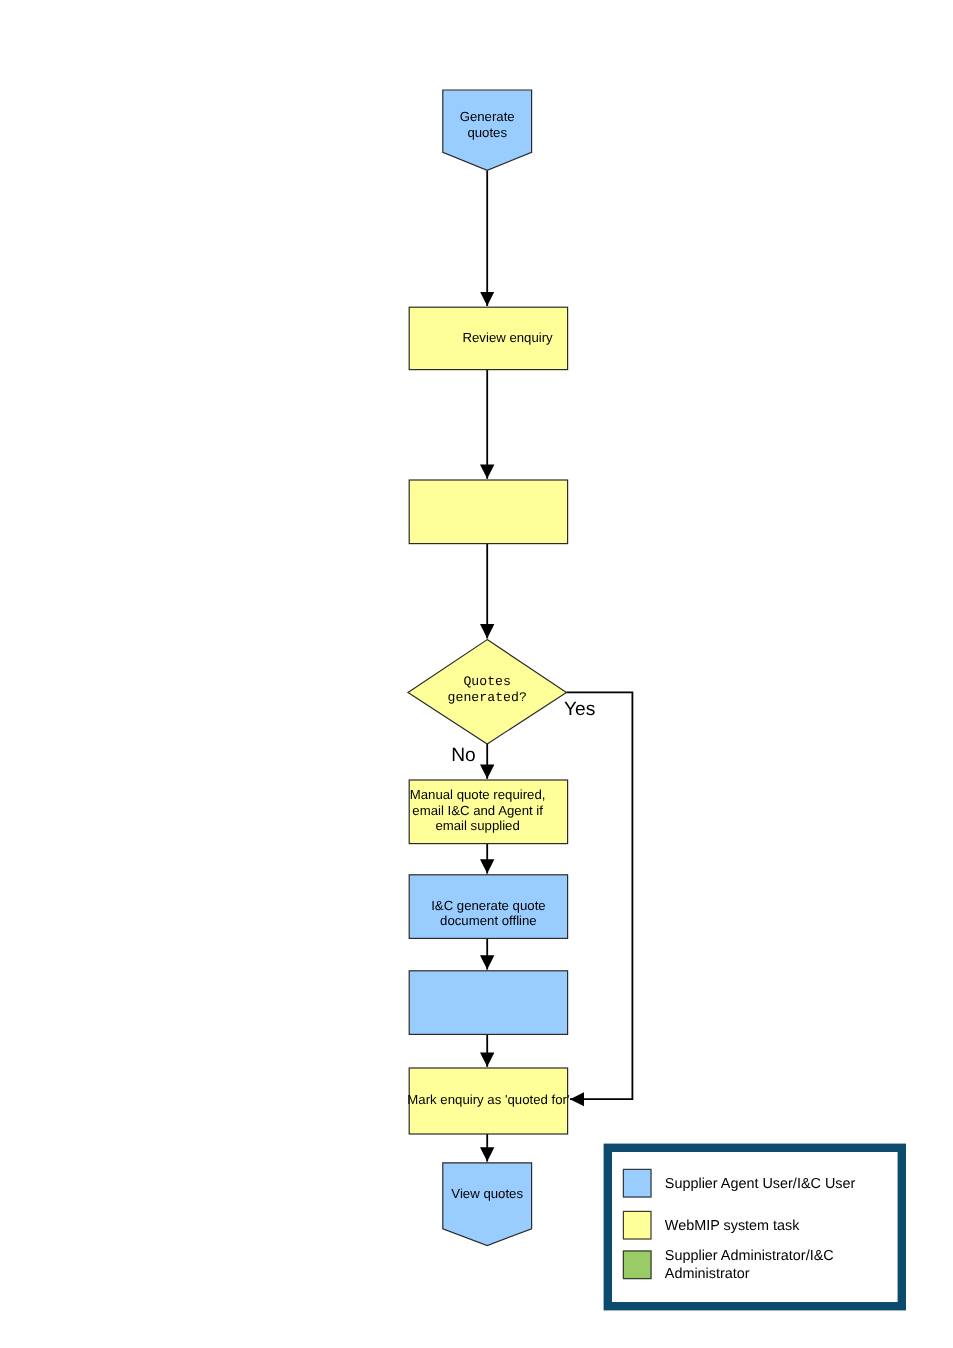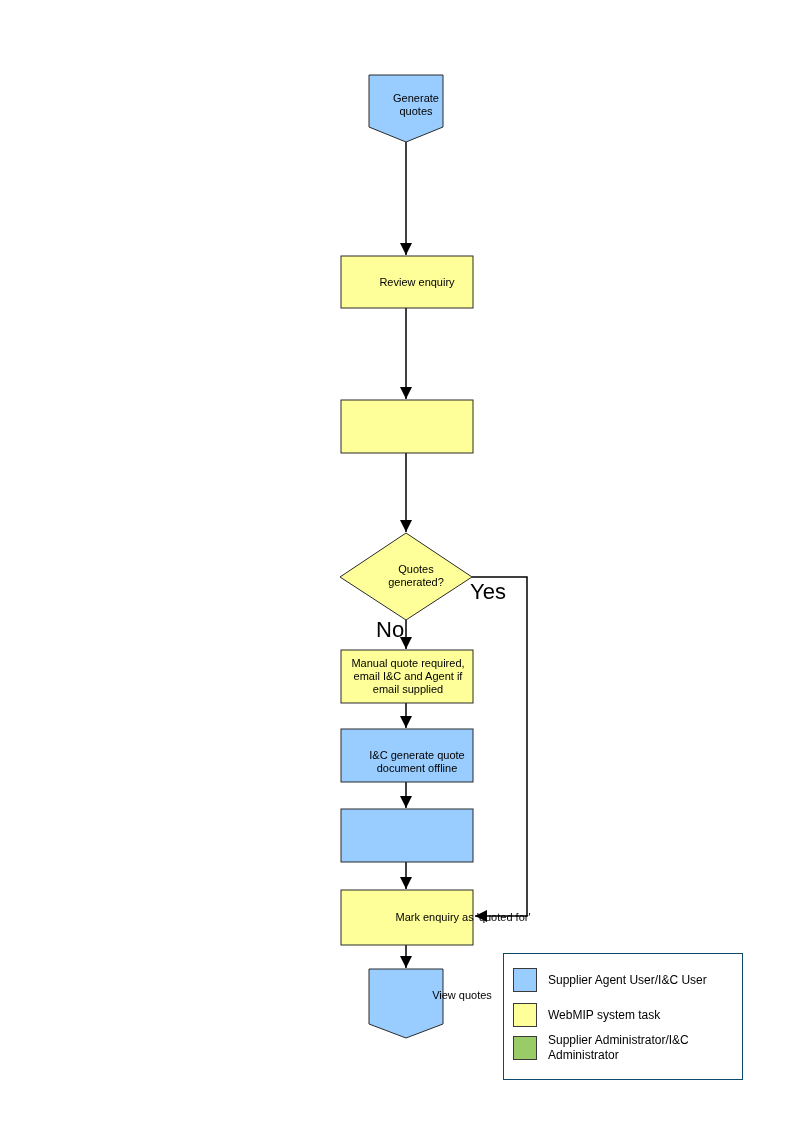--- a/index.html
+++ b/index.html
@@ -3,30 +3,30 @@
 <meta charset="utf-8">
 <style>
   html,body{margin:0;padding:0;background:#ffffff;}
   .canvas{
     position:relative;width:794px;height:1123px;background:#ffffff;
     font-family:"Liberation Sans",sans-serif;overflow:hidden;
   }
   .layer{position:absolute;left:0;top:0;}
   .label{
     position:absolute;display:flex;align-items:center;justify-content:center;
-    text-align:center;font-size:11px;line-height:13px;color:#000;padding-left:10px;
+    text-align:center;font-size:11px;line-height:13px;color:#000;
   }
-  .label.nowrap{white-space:nowrap;margin-left:46px;}
+  .label.nowrap{white-space:nowrap;}
   .branch{
-    position:absolute;font-size:22px;line-height:26px;color:#000;
+    position:absolute;font-size:16px;line-height:26px;color:#000;
     font-family:"Liberation Sans",sans-serif;
   }
   .legend{
     position:absolute;left:503px;top:953px;width:238px;height:125px;
-    background:#ffffff;border:1px solid #0c4a6e;
+    background:#ffffff;border:7px solid #0c4a6e;
   }
   .legend-row{position:absolute;left:9px;display:flex;align-items:center;}
   .swatch{
     width:22px;height:22px;border:1px solid #3a3a3a;flex:0 0 auto;
     margin-right:11px;
   }
   .legend-label{font-size:12px;line-height:15px;color:#000;width:178px;}
 </style>
 </head>
 <body>
@@ -55,22 +55,22 @@
     <rect x="341" y="400" width="132" height="53" stroke-width="1" fill="#FFFF99" stroke="#2b2b2b"></rect>
     <polygon points="406,533 472,577 406,620 340,577" stroke-width="1" fill="#FFFF99" stroke="#2b2b2b"></polygon>
     <rect x="341" y="650" width="132" height="53" stroke-width="1" fill="#FFFF99" stroke="#2b2b2b"></rect>
     <rect x="341" y="729" width="132" height="53" stroke-width="1" fill="#99CCFF" stroke="#2b2b2b"></rect>
     <rect x="341" y="809" width="132" height="53" stroke-width="1" fill="#99CCFF" stroke="#2b2b2b"></rect>
     <rect x="341" y="890" width="132" height="55" stroke-width="1" fill="#FFFF99" stroke="#2b2b2b"></rect>
     <polygon points="369,969 443,969 443,1024 406,1038 369,1024" stroke-width="1" fill="#99CCFF" stroke="#2b2b2b"></polygon>
   </svg>
 
   <div class="label" style="left:369px;top:80px;width:74px;height:50px;">Generate quotes</div>
-  <div class="label" style="left:341px;top:256px;width:132px;height:52px;text-align:center;">Review enquiry</div>
-  <div class="label" style="left:373px;top:551px;width:66px;height:50px;">Quotes generated?</div>
+  <div class="label" style="left:357px;top:256px;width:132px;height:52px;text-align:center;">Review enquiry</div>
+  <div class="label" style="left:373px;top:551px;width:66px;height:50px;font-family:Liberation Mono, monospace;">Quotes generated?</div>
   <div class="label" style="left:335px;top:650px;width:126px;height:53px;">Manual quote required, email I&amp;C and Agent if email supplied</div>
   <div class="label" style="left:356px;top:729px;width:102px;height:65px;">I&amp;C generate quote document offline</div>
   <div class="label nowrap" style="left:339px;top:890px;width:136px;height:55px;">Mark enquiry as 'quoted for'</div>
   <div class="label nowrap" style="left:369px;top:969px;width:74px;height:53px;">View quotes</div>
 
   <div class="branch" style="left:470px;top:579px;">Yes</div>
   <div class="branch" style="left:376px;top:617px;">No</div>
 
   <div class="legend">
     <div class="legend-row" style="top:14px;">

